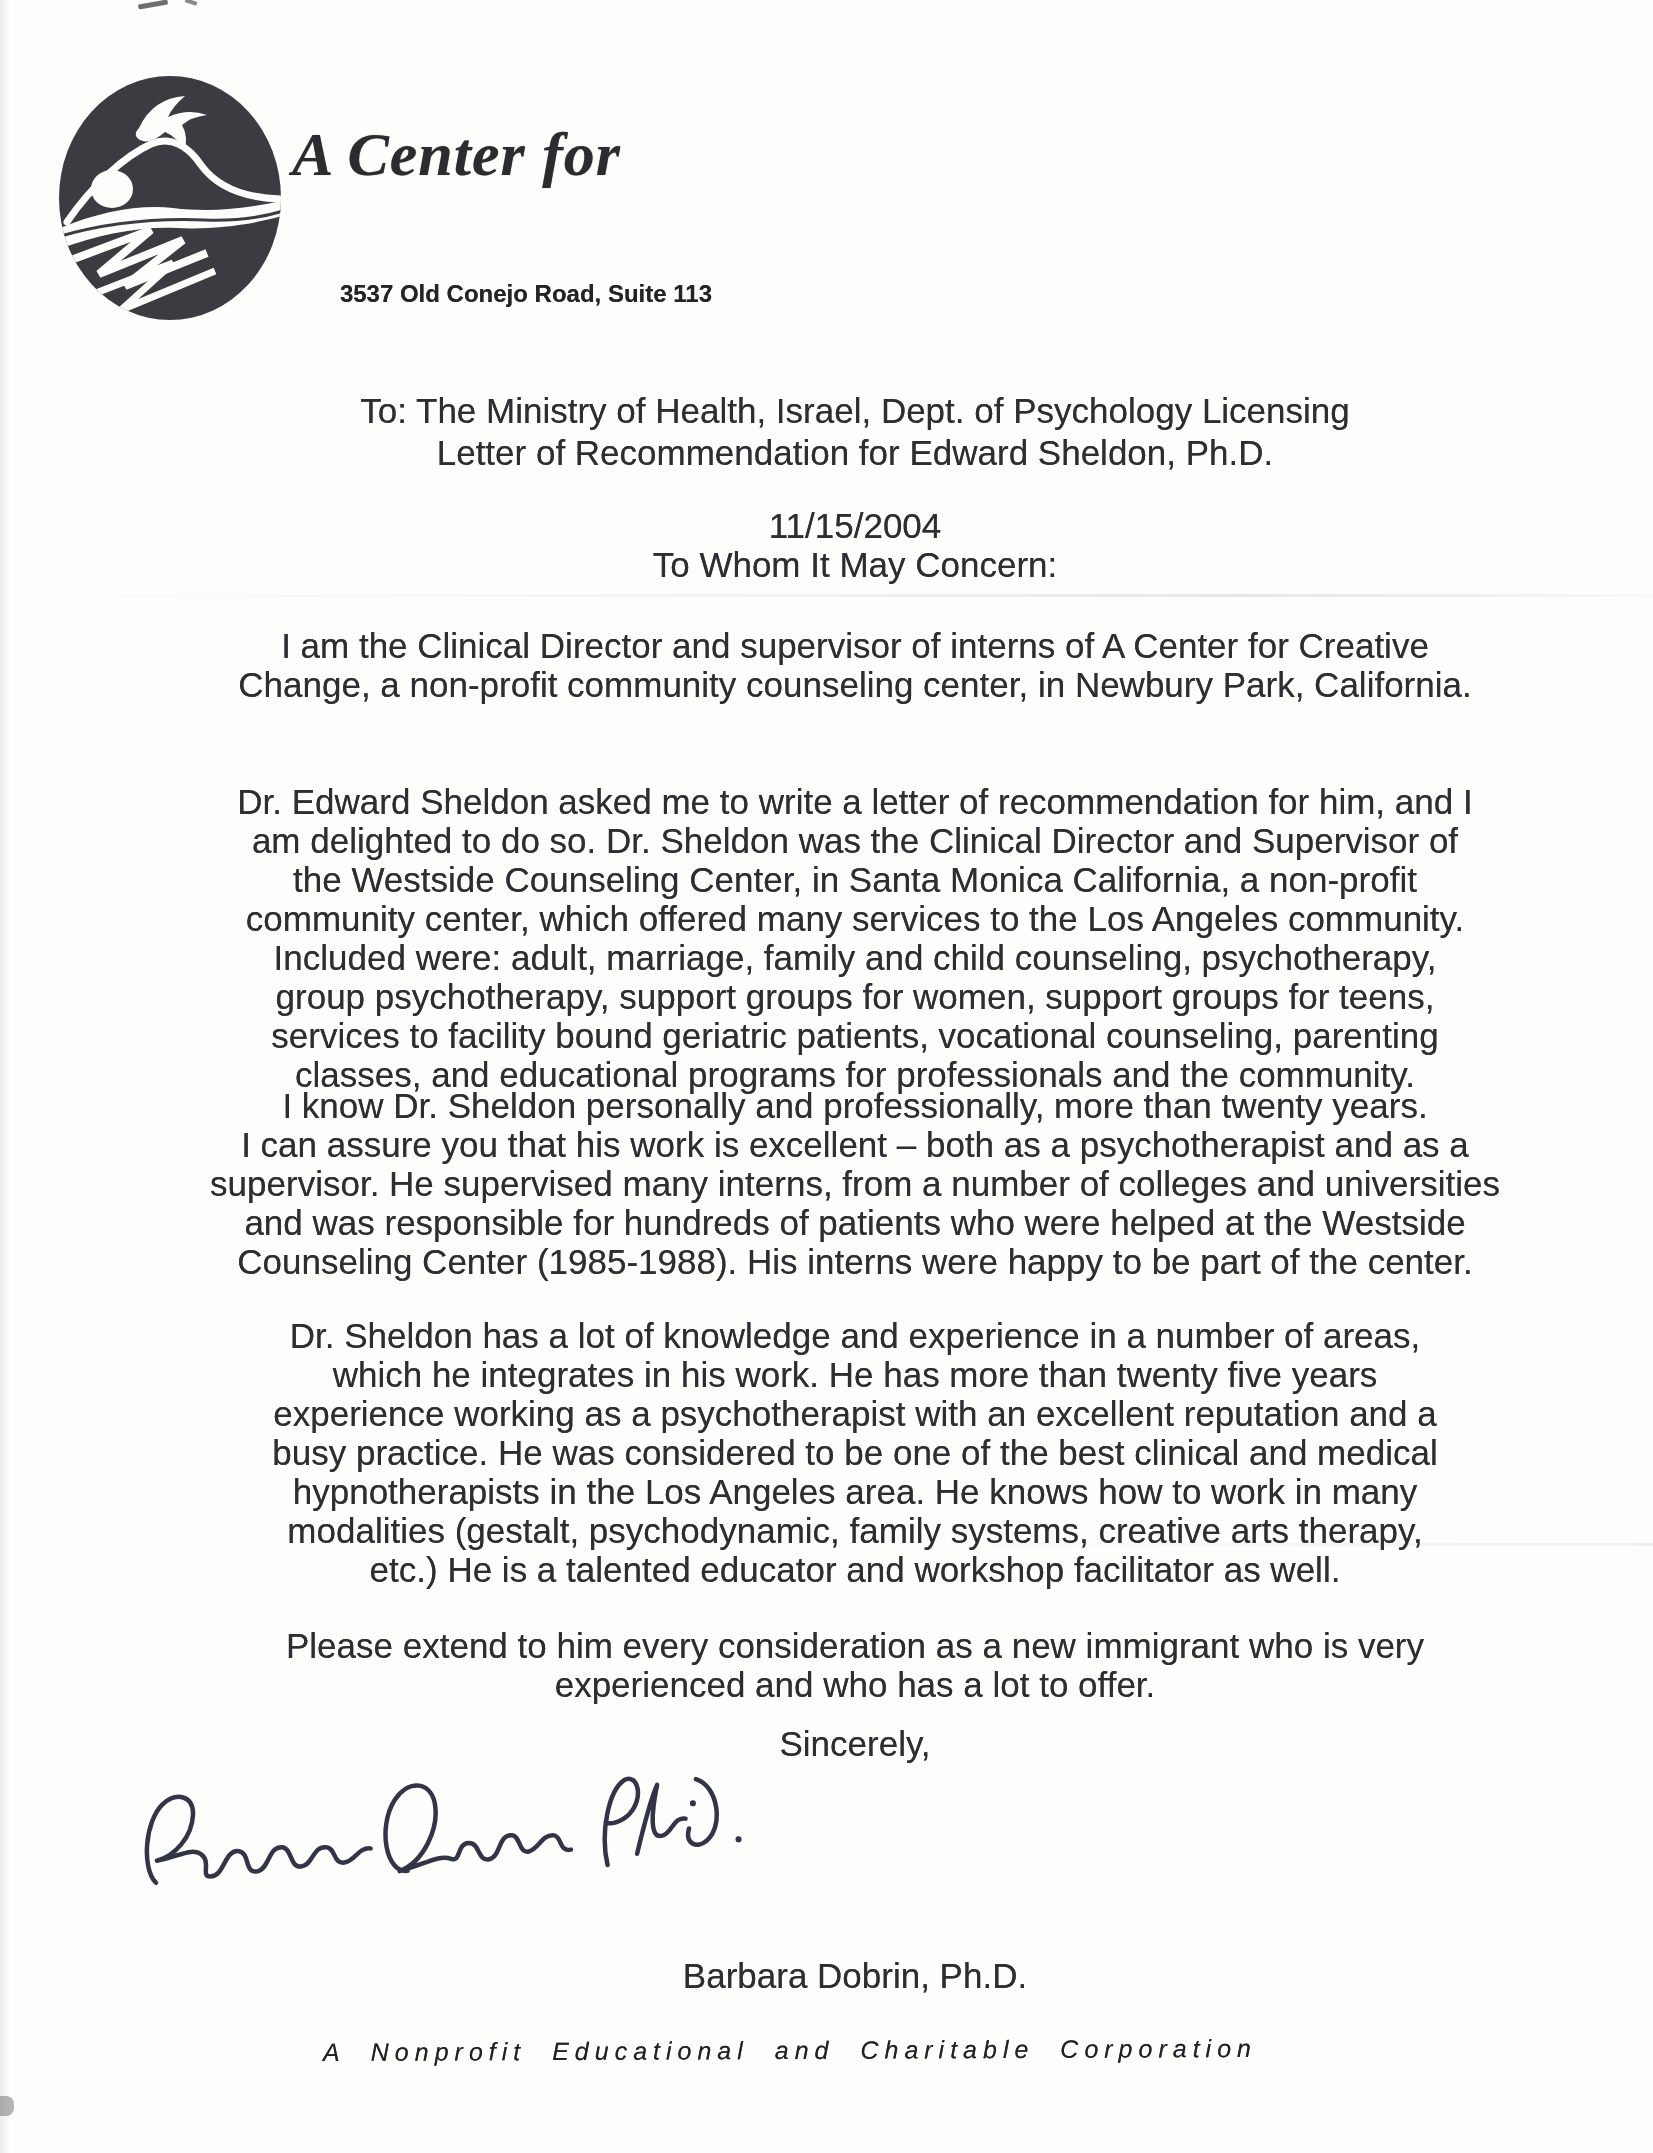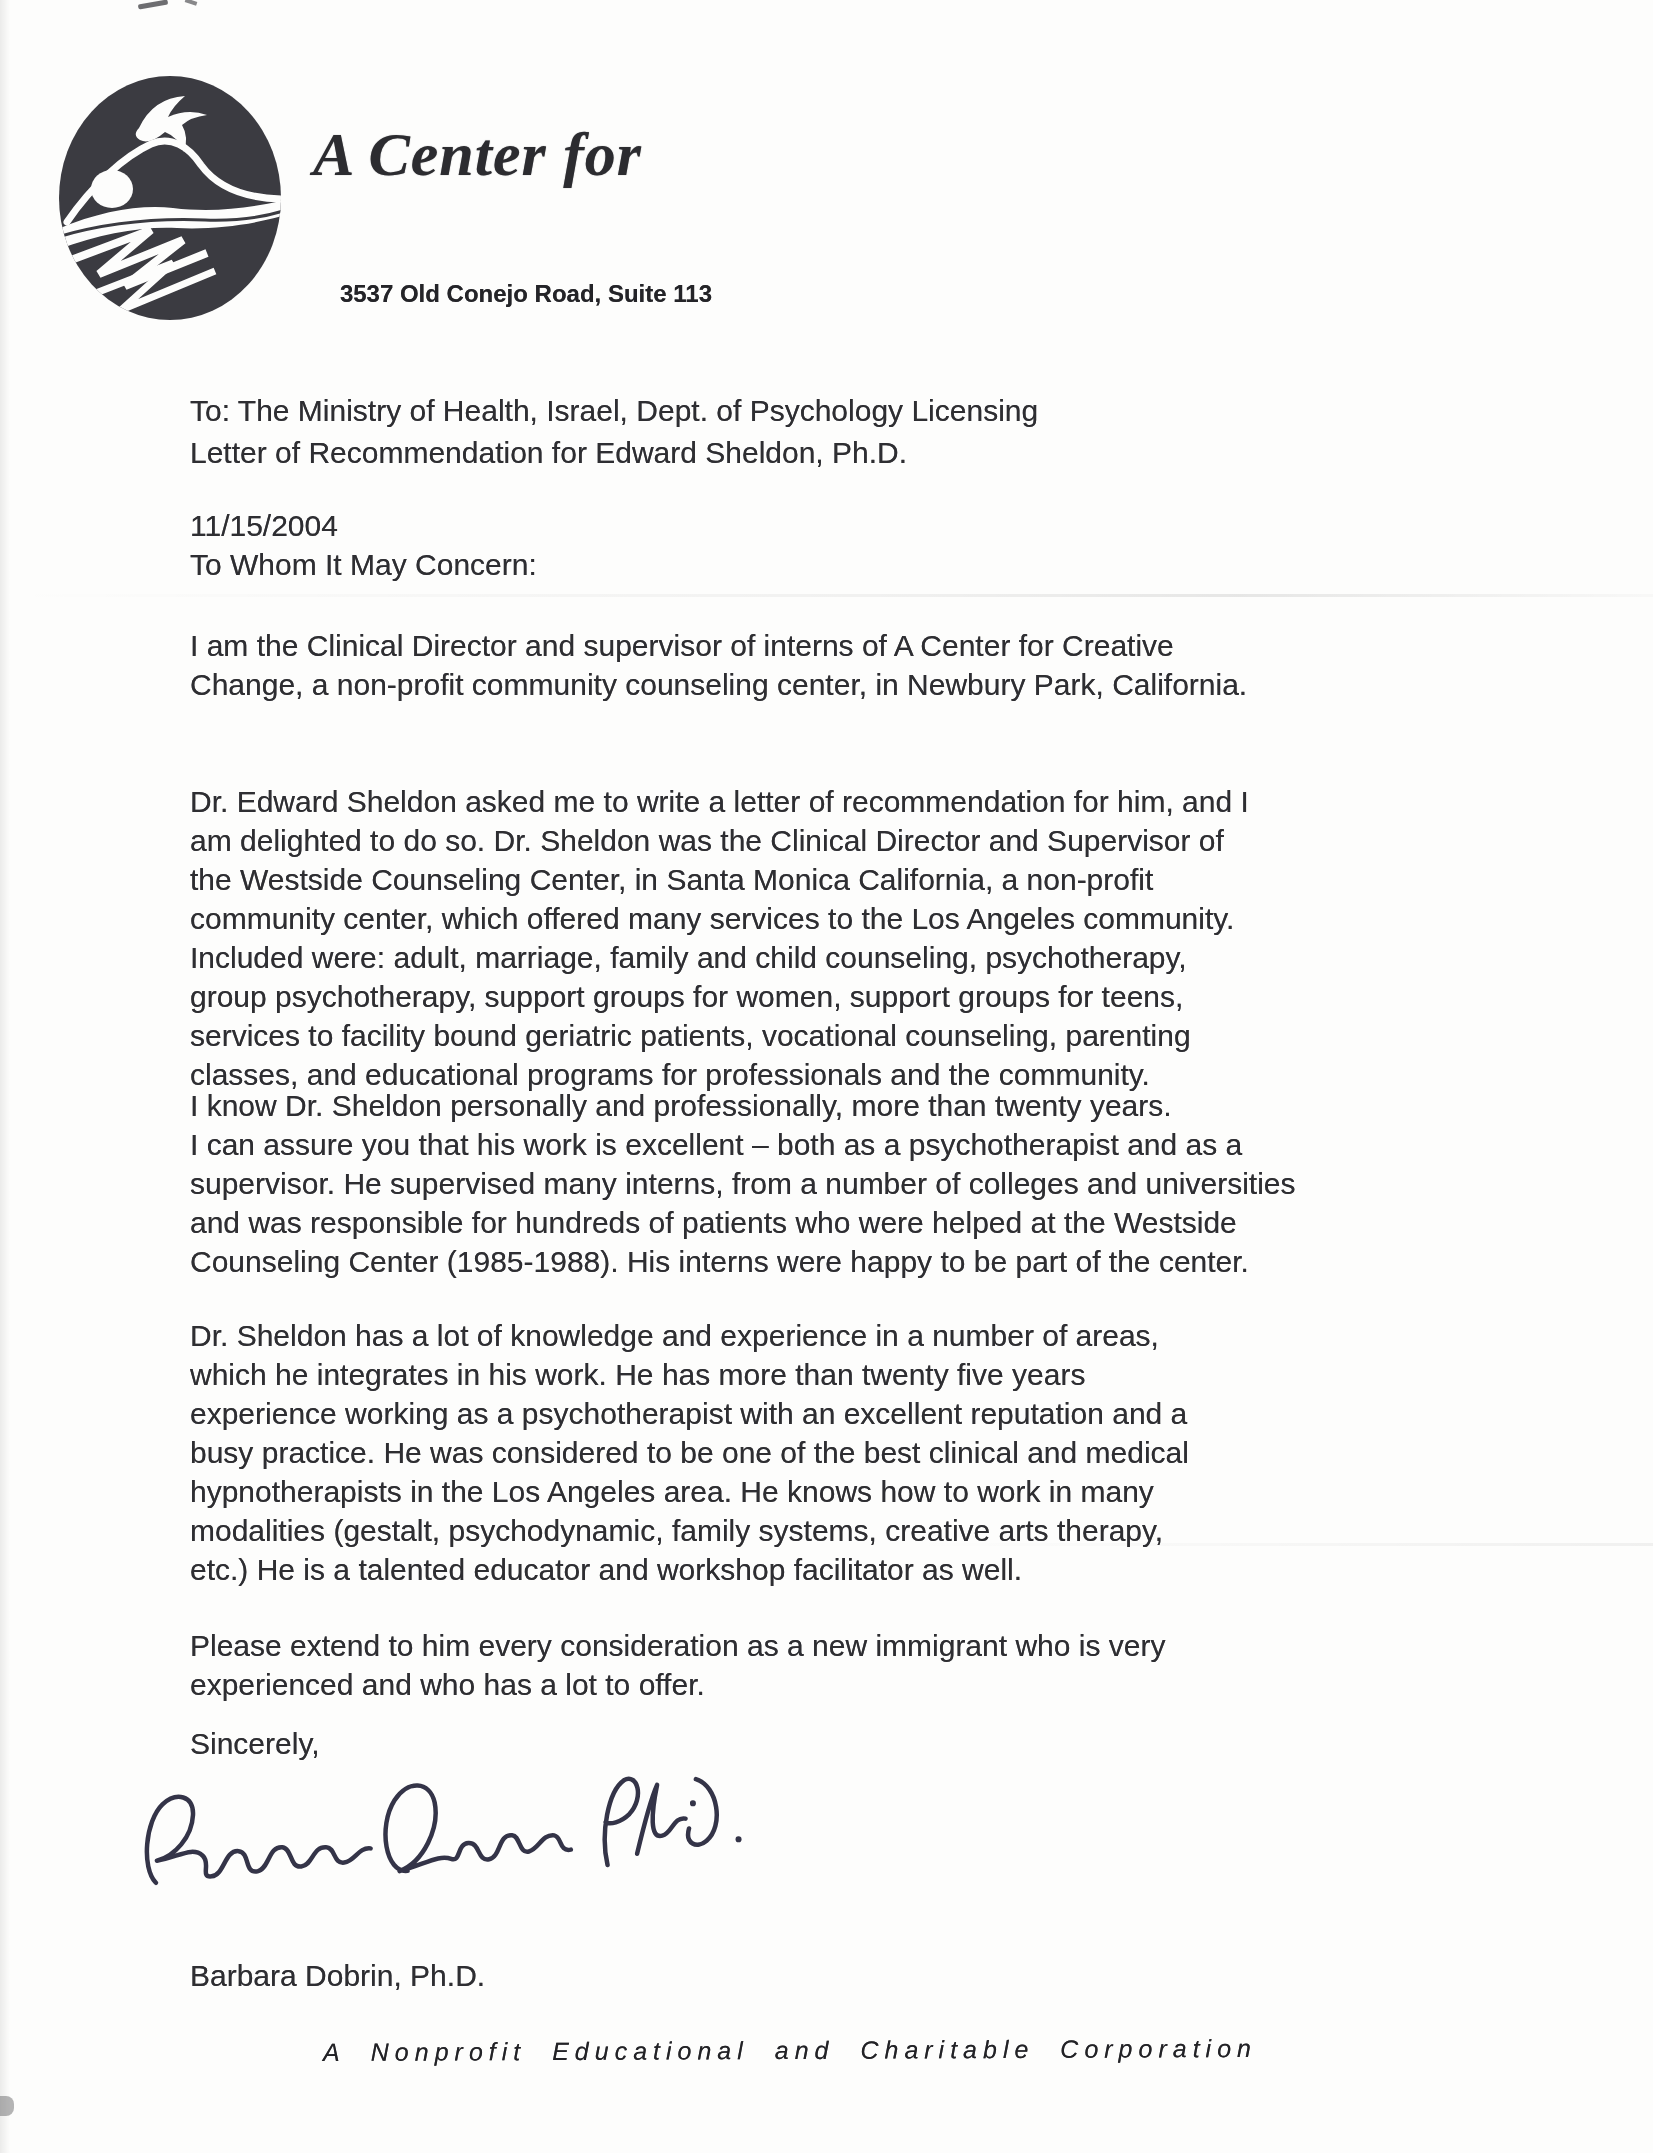--- a/index.html
+++ b/index.html
@@ -29,44 +29,44 @@
     left: 292px;
     top: 118px;
     font-family: "Liberation Serif", serif;
     font-style: italic;
     font-weight: 600;
     font-size: 62px;
     line-height: 72px;
     color: #2c2c30;
     letter-spacing: 1px;
     text-shadow: 0 0 1px rgba(44,44,48,0.55);
-    margin-left: 21px;
   }
   .address {
     position: absolute;
     left: 288px;
     top: 278px;
     width: 424px;
     text-align: right;
     font-size: 24px;
     font-weight: 700;
     line-height: 31px;
     color: #242428;
     text-shadow: 0 0 0.6px rgba(36,36,40,0.7);
   }
   
   .block {
     position: absolute;
     left: 190px;
     width: 1330px;
-    font-size: 30px;
+    font-size: 35px;
     line-height: 39px;
     white-space: pre-line;
     color: #2e2e32;
     text-shadow: 0 0 0.6px rgba(46,46,50,0.75);
+    text-align: center;
   }
   .block.wide-lh { line-height: 42px; }
   
   .signature {
     position: absolute;
     left: 138px;
     top: 1748px;
     width: 620px;
     height: 170px;
     transform: rotate(-2.5deg);

